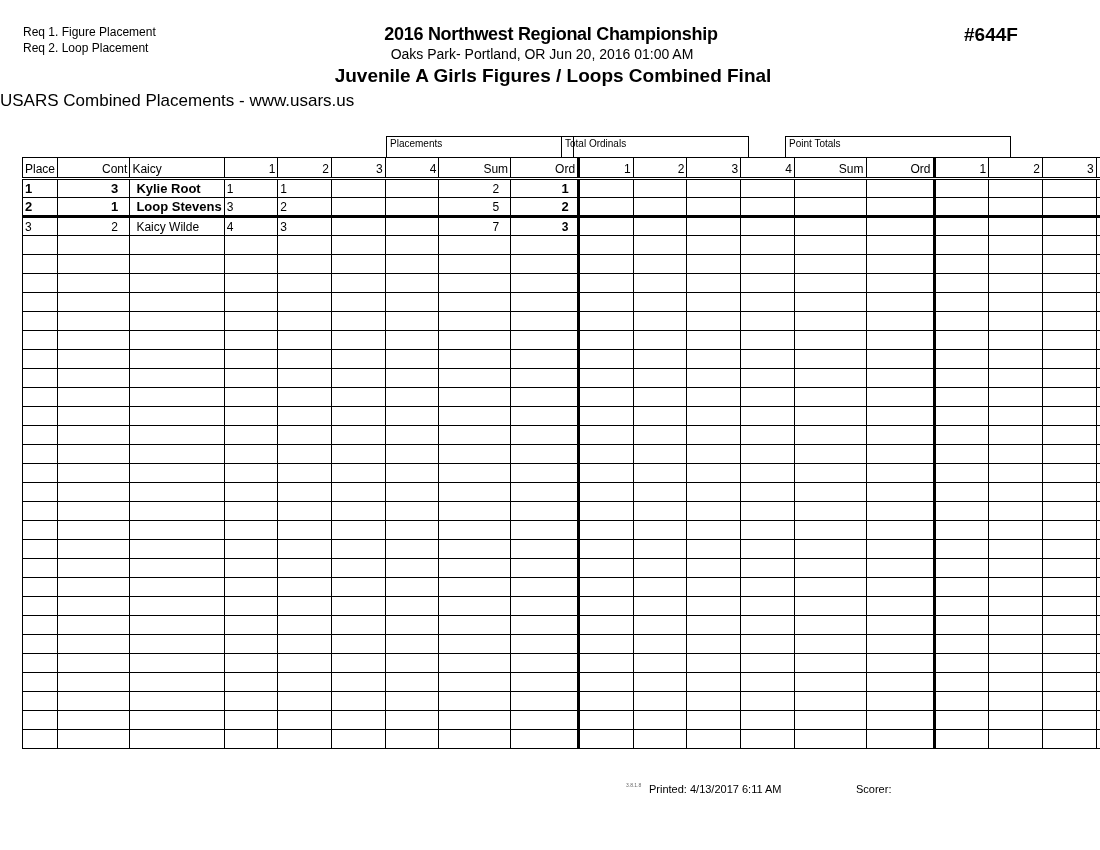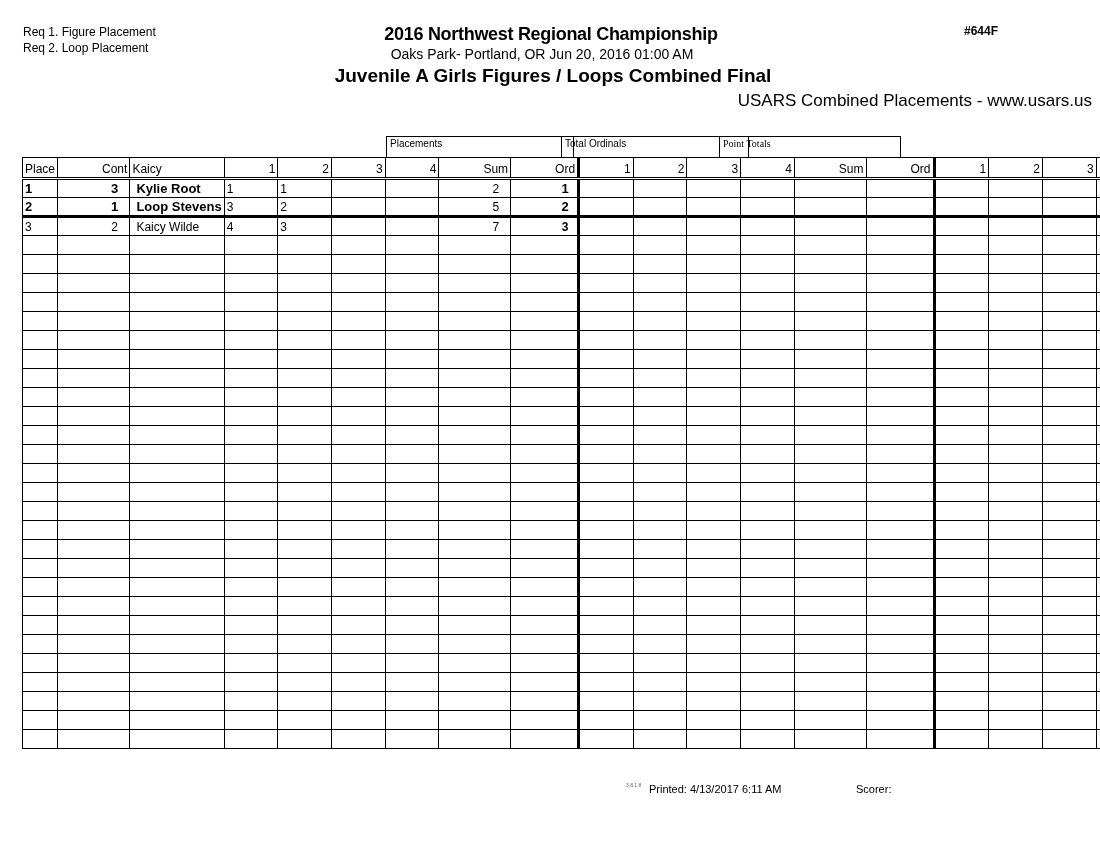--- a/index.html
+++ b/index.html
@@ -3,22 +3,22 @@
 <meta charset="utf-8">
 <style>
   html, body { margin:0; padding:0; background:#ffffff; }
   body { width:1100px; height:850px; position:relative; overflow:hidden; font-family:"Liberation Sans", sans-serif; color:#000; }
   .abs { position:absolute; white-space:nowrap; }
   .req { font-size:12px; left:23px; }
   .title1 { top:24px; left:0; width:1100px; text-align:center; font-size:18px; font-weight:bold; letter-spacing:-0.3px; }
   .title1 span { position:relative; left:1px; }
   .title2 { top:46px; left:0; width:1084px; text-align:center; font-size:14px; }
   .title3 { top:65px; left:0; width:1106px; text-align:center; font-size:19px; font-weight:bold; }
-  .title4 { top:91px; left:0; width:1092px; text-align:right; font-size:17px; }
-  .eventno { top:24px; left:964px; font-size:12px; font-weight:bold; }
+  .title4 { top:91px; left:0; width:1092px; text-align:left; font-size:17px; }
+  .eventno { top:24px; left:964px; font-size:19px; font-weight:bold; }
 
   .grp { position:absolute; top:136px; height:21px; border:1px solid #000; border-bottom:none; font-size:10px; box-sizing:border-box; padding:1px 0 0 3px; }
 
   table.grid { position:absolute; top:157px; left:22px; border-collapse:collapse; table-layout:fixed; }
   table.grid td { border:1px solid #000; height:19px; padding:0 2px; font-size:12px; box-sizing:border-box; overflow:hidden; white-space:nowrap; }
   table.grid tr.hdr td { border-bottom:3px double #000; height:21px; vertical-align:bottom; padding-bottom:1px; font-size:12px;margin-left:20px; }
   table.grid tr.bold td { font-weight:bold; font-size:13px; }
   table.grid tr.sep td { border-bottom:3px solid #000; }
   table.grid td.c { text-align:center;padding-left:44px; }
   table.grid td.thickL { border-left:3px solid #000; }
@@ -34,21 +34,21 @@
 <div class="abs req" style="top:41px">Req 2.  Loop Placement</div>
 
 <div class="abs title1"><span>2016 Northwest Regional Championship</span></div>
 <div class="abs title2">Oaks Park- Portland, OR  Jun 20, 2016  01:00 AM</div>
 <div class="abs title3">Juvenile A Girls Figures / Loops Combined Final</div>
 <div class="abs title4">USARS Combined Placements - www.usars.us</div>
 <div class="abs eventno">#644F</div>
 
 <div class="grp" style="left:386px; width:188px;">Placements</div>
 <div class="grp" style="left:561px; width:188px;">Total Ordinals</div>
-<div class="grp" style="left:719px; width:182px;font-family:Liberation Serif, serif;">Point Totals</div>
+<div class="grp" style="left:785px; width:226px;">Point Totals</div>
 
 <table class="grid">
   <colgroup>
     <col style="width:36px">
       <col style="width:37px">
       <col style="width:278px">
     <col style="width:29px">
       <col style="width:30px">
       <col style="width:29px">
       <col style="width:30px">

